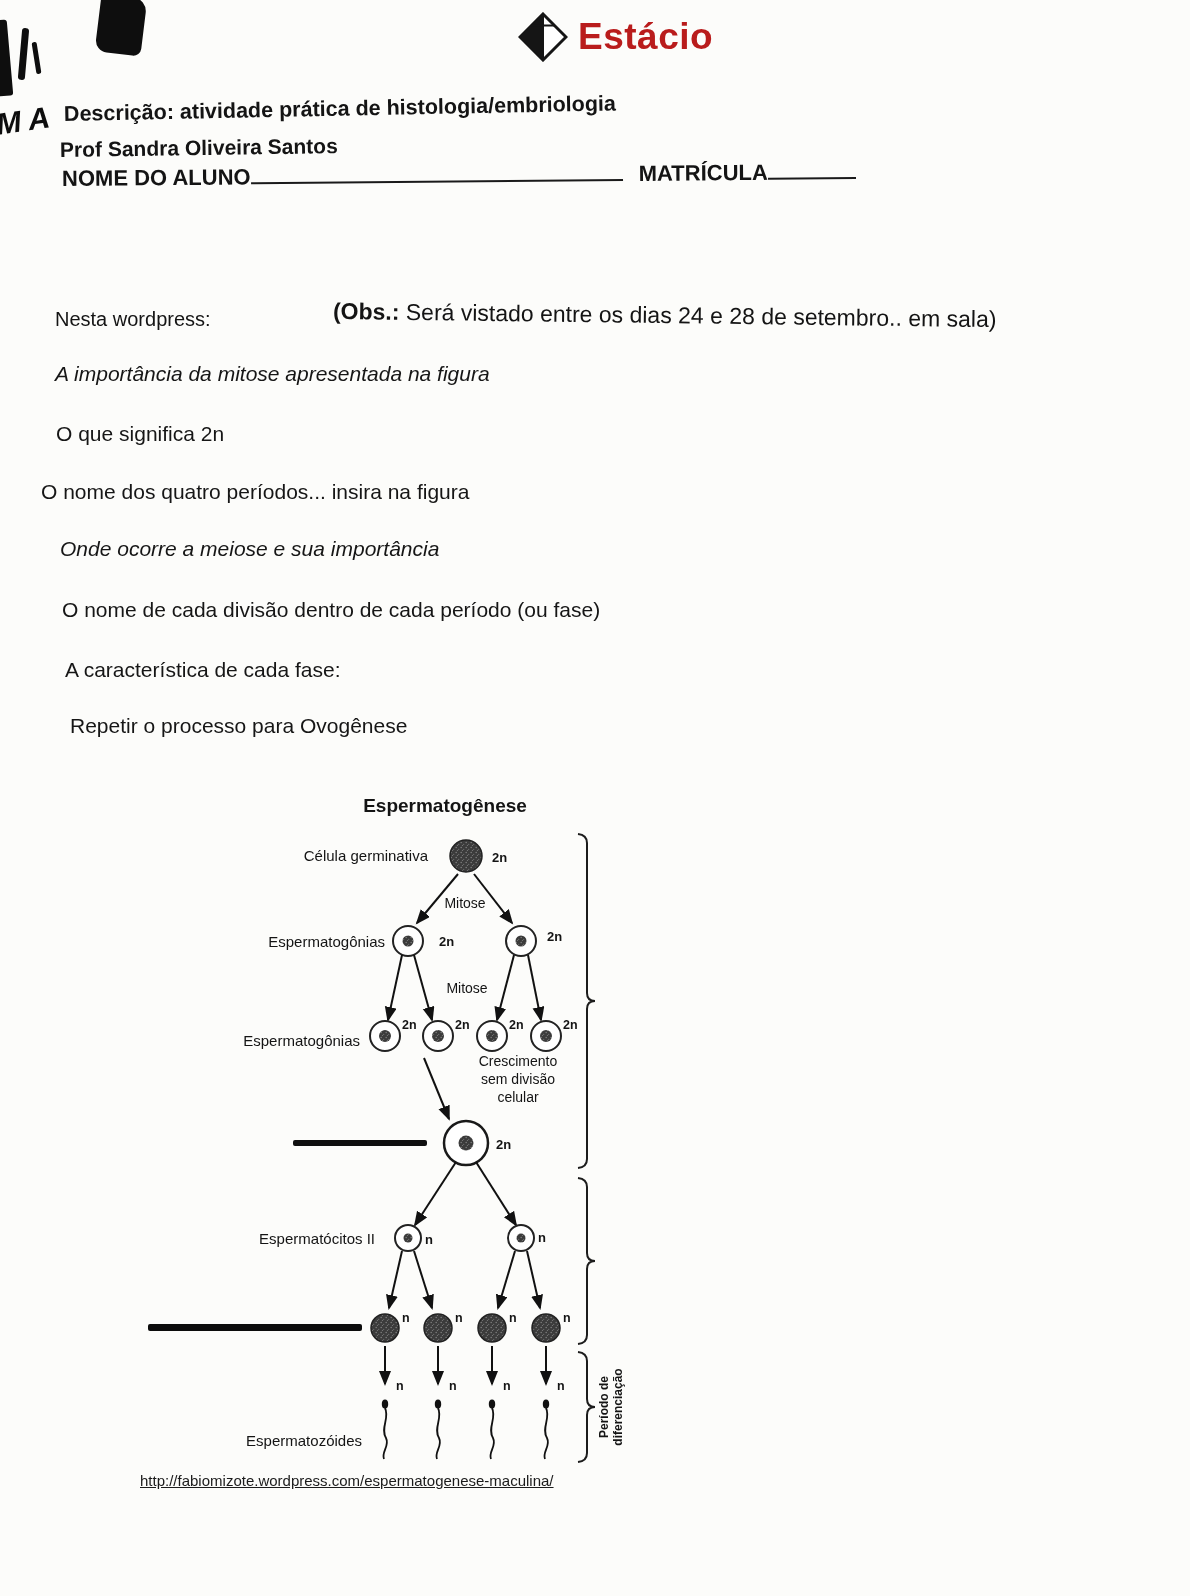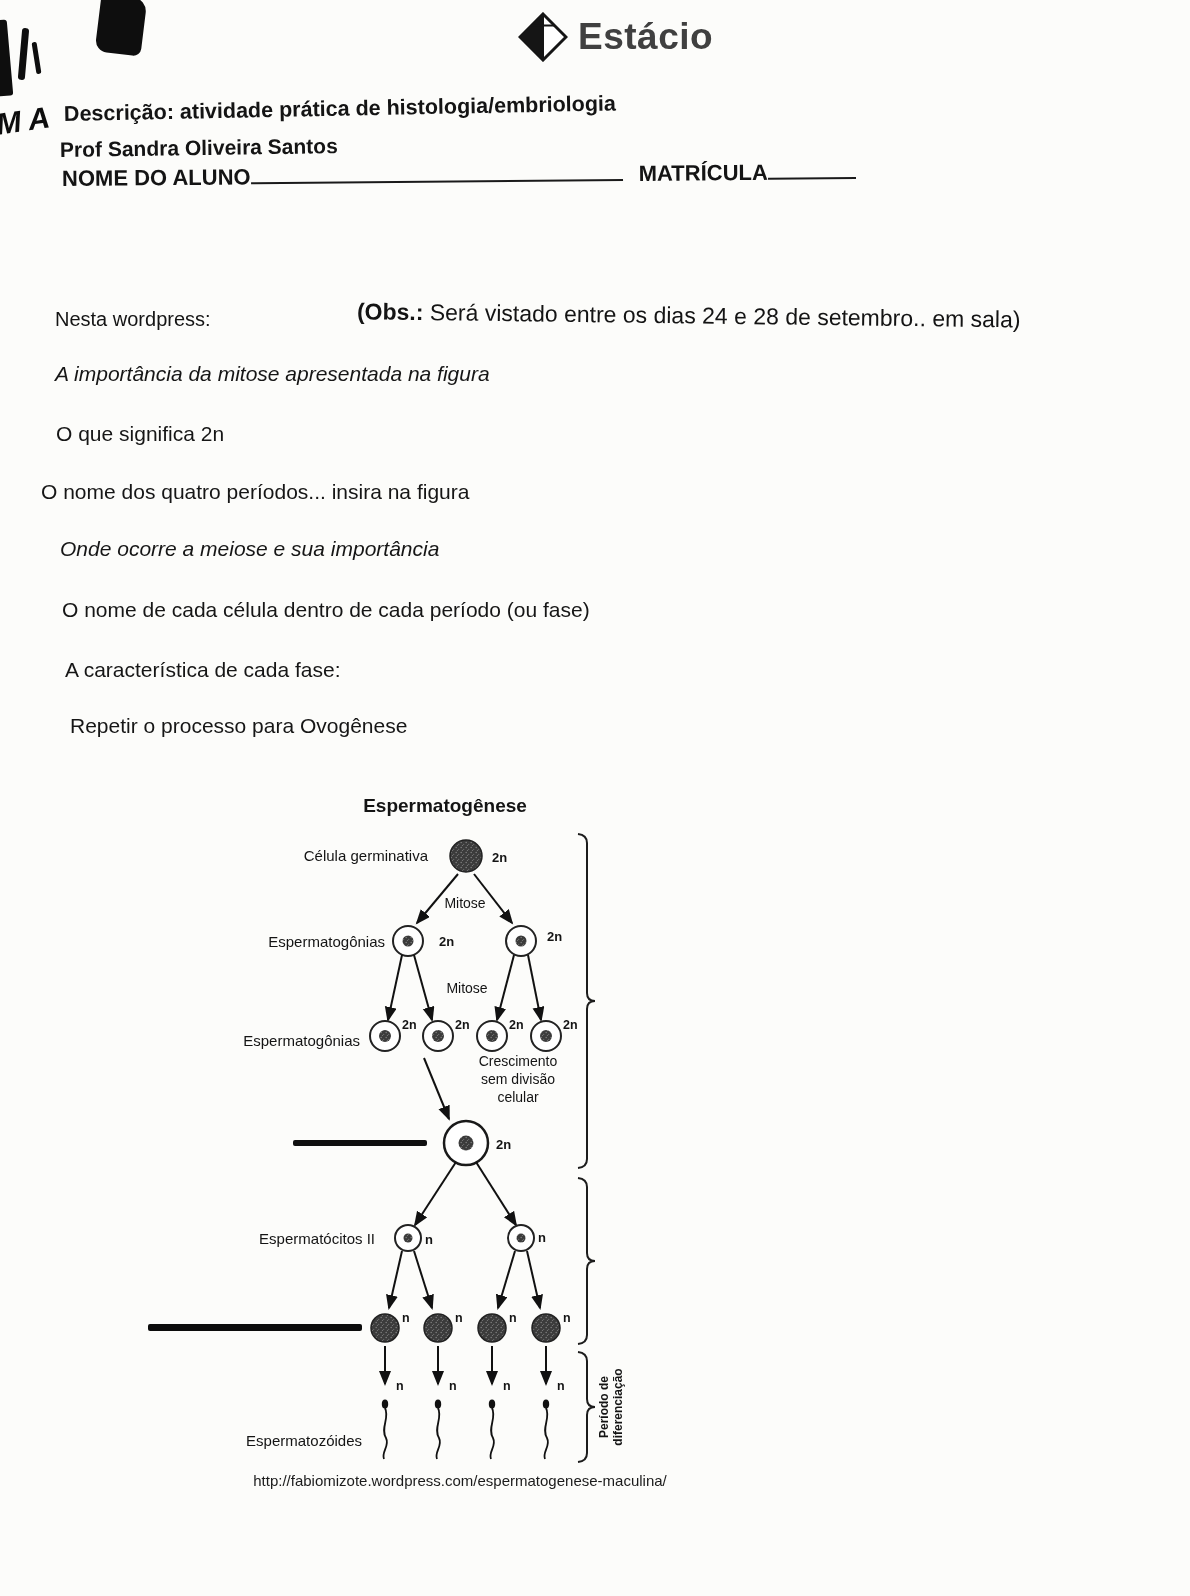--- a/index.html
+++ b/index.html
@@ -4,32 +4,32 @@
 <style>
   html,body{margin:0;padding:0;background:#d8d8d8;}
   .page{
     position:relative;width:1190px;height:1596px;margin:0 auto;
     background:#fcfcfa;color:#141414;overflow:hidden;
     font-family:"Liberation Sans",sans-serif;
   }
   .abs{position:absolute;}
   .artifact{background:#0e0e0e;}
   .logo-row{display:flex;align-items:center;gap:10px;}
-  .brand{font-size:37px;font-weight:700;letter-spacing:0.5px;color:#404040;}
+  .brand{font-size:37px;font-weight:700;letter-spacing:0.5px;color:#b91c1c;}
   .desc-line{font-size:21.5px;font-weight:700;transform:rotate(-1.1deg);transform-origin:left center;white-space:nowrap;}
   .prof-line{font-size:21px;font-weight:700;transform:rotate(-0.8deg);transform-origin:left center;white-space:nowrap;}
   .name-line{font-size:22px;font-weight:700;transform:rotate(-0.5deg);transform-origin:left center;white-space:nowrap;}
   .fill-line{display:inline-block;border-bottom:2.5px solid #1a1a1a;height:18px;vertical-align:baseline;}
   .sec-title{font-size:27px;font-weight:700;text-align:center;letter-spacing:0.5px;}
   .lead{font-size:20px;}
   .obs{font-size:23px;transform:rotate(0.7deg);transform-origin:left center;white-space:nowrap;}
-  .obs b{font-weight:700;margin-left:24px;}
+  .obs b{font-weight:700;}
   .item{font-size:21px;color:#161616;white-space:nowrap;}
   .margin-marks{font-size:30px;font-weight:700;font-style:italic;transform:rotate(-8deg);color:#0d0d0d;}
-  .url-line{font-size:15px;text-align:center;color:#1b1b1b;}
+  .url-line{font-size:15px;color:#1b1b1b;text-decoration:underline;}
   svg text{font-family:"Liberation Sans",sans-serif;fill:#141414;}
   .dtitle{font-size:19px;font-weight:700;}
   .dlabel{font-size:15px;}
   .dmed{font-size:14px;}
   .dploidy{font-size:13px;font-weight:700;}
   .dploidy-s{font-size:12.5px;font-weight:700;}
   .dperiod{font-size:12px;font-weight:700;}
 </style>
 </head>
 <body>
@@ -63,21 +63,21 @@
 
   <div class="abs lead" style="left:55px;top:308px;">Nesta wordpress:</div>
   <div class="abs obs" style="left:333px;top:298px;">
     <b>(Obs.:</b><span> Será vistado entre os dias 24 e 28 de setembro.. em sala)</span>
   </div>
 
   <div class="abs item" style="left:55px;top:362px;font-style:italic;">A importância da mitose apresentada na figura</div>
   <div class="abs item" style="left:56px;top:422px;">O que significa 2n</div>
   <div class="abs item" style="left:41px;top:480px;">O nome dos quatro períodos... insira na figura</div>
   <div class="abs item" style="left:60px;top:537px;font-style:italic;">Onde ocorre a meiose e sua importância</div>
-  <div class="abs item" style="left:62px;top:598px;">O nome de cada célula dentro de cada período (ou fase)</div>
+  <div class="abs item" style="left:62px;top:598px;">O nome de cada divisão dentro de cada período (ou fase)</div>
   <div class="abs item" style="left:65px;top:658px;">A característica de cada fase:</div>
   <div class="abs item" style="left:70px;top:714px;">Repetir o processo para Ovogênese</div>
 
   <svg class="abs" style="left:140px;top:786px;" width="760" height="700" viewBox="0 0 760 700">
     <defs>
       <marker id="ah" markerWidth="9" markerHeight="8" refX="6.5" refY="3" orient="auto">
         <path d="M0,0 L7.5,3 L0,6 Z" fill="#111"></path>
       </marker>
       <pattern id="speck" width="5" height="5" patternUnits="userSpaceOnUse">
         <rect width="5" height="5" fill="#3b3b3b"></rect>

